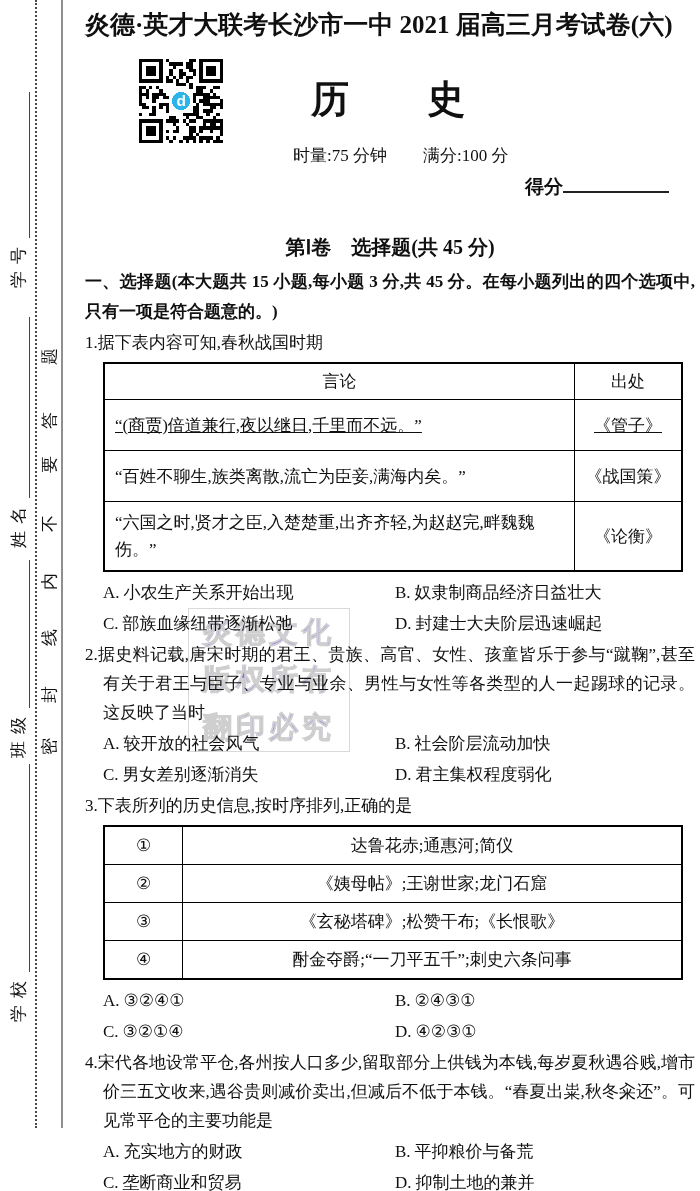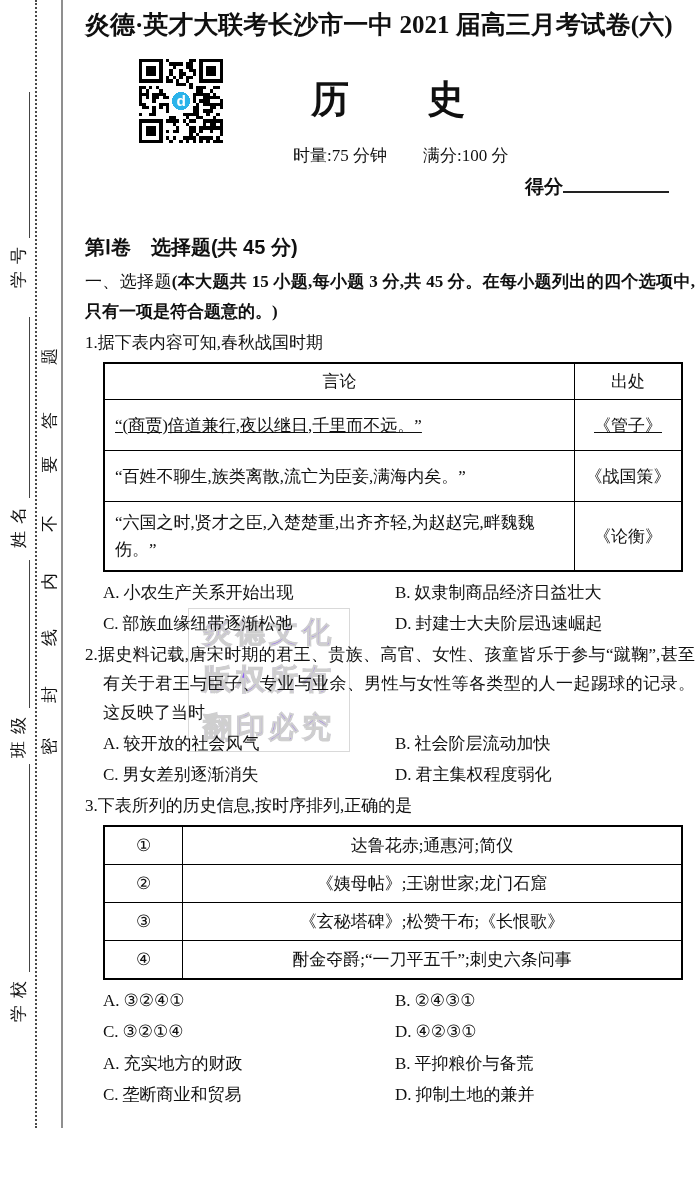--- a/index.html
+++ b/index.html
@@ -30,24 +30,24 @@
   .qr{position:absolute;left:54px;top:15px;width:84px;height:84px;}
   .subject{position:absolute;left:226px;top:35px;display:flex;gap:78px;
            font-family:"Liberation Sans","DejaVu Sans",sans-serif;font-weight:bold;font-size:38px;line-height:40px;}
   .meta{position:absolute;top:100px;left:0;width:100%;font-size:17px;}
   .meta .m1{position:absolute;left:165px;margin-left:43px;}
   .meta .m2{position:absolute;left:338px;}
   .score{position:absolute;top:130px;left:440px;font-family:Liberation Serif, serif;
          font-weight:bold;font-size:19px;}
   .score .u{display:inline-block;width:106px;border-bottom:2px solid #222;height:17px;}
 
-  .sec-title{font-family:Liberation Sans, sans-serif;
+  .sec-title{text-align:center;font-family:Liberation Serif, serif;
              font-weight:bold;font-size:20px;margin:0 0 7px 0;line-height:26px;}
   .intro{font-size:17px;line-height:30px;text-align:justify;margin:0;}
-  .intro .lead{font-family:"Liberation Sans","DejaVu Sans",sans-serif;font-weight:normal;}
+  .intro .lead{font-family:"Liberation Sans","DejaVu Sans",sans-serif;font-weight:bold;}
   .intro .ibody{font-weight:bold;}
 
   .stem{font-size:17px;line-height:29px;text-align:justify;padding-left:18px;text-indent:-18px;margin:1px 0 0 0;}
   .opts{display:grid;grid-template-columns:292px auto;padding-left:18px;font-size:17px;line-height:31px;margin:1px 0;}
   .opt{white-space:nowrap;}
   .okey{margin-right:4px;}
 
   table{border-collapse:collapse;margin:5px 0 5px 18px;width:580px;font-size:17px;
         border:2px solid #000;}
   td,th{border:1px solid #000;font-weight:normal;padding:1px;}
@@ -381,20 +381,21 @@
       </tr>
     </tbody>
       </table>
     <div class="opts">
       <div class="opt"><span class="okey">A.</span><span>③②④①</span></div>
       <div class="opt"><span class="okey">B.</span><span>②④③①</span></div>
       <div class="opt"><span class="okey">C.</span><span>③②①④</span></div>
       <div class="opt"><span class="okey">D.</span><span>④②③①</span></div>
     </div>
 
+    <p class="stem">4.宋代各地设常平仓,各州按人口多少,留取部分上供钱为本钱,每岁夏秋遇谷贱,增市价三五文收来,遇谷贵则减价卖出,但减后不低于本钱。“春夏出粜,秋冬籴还”。可见常平仓的主要功能是</p>
     <div class="opts">
       <div class="opt"><span class="okey">A.</span><span>充实地方的财政</span></div>
       <div class="opt"><span class="okey">B.</span><span>平抑粮价与备荒</span></div>
       <div class="opt"><span class="okey">C.</span><span>垄断商业和贸易</span></div>
       <div class="opt"><span class="okey">D.</span><span>抑制土地的兼并</span></div>
     </div>
 
   </div>
 </div>
 

